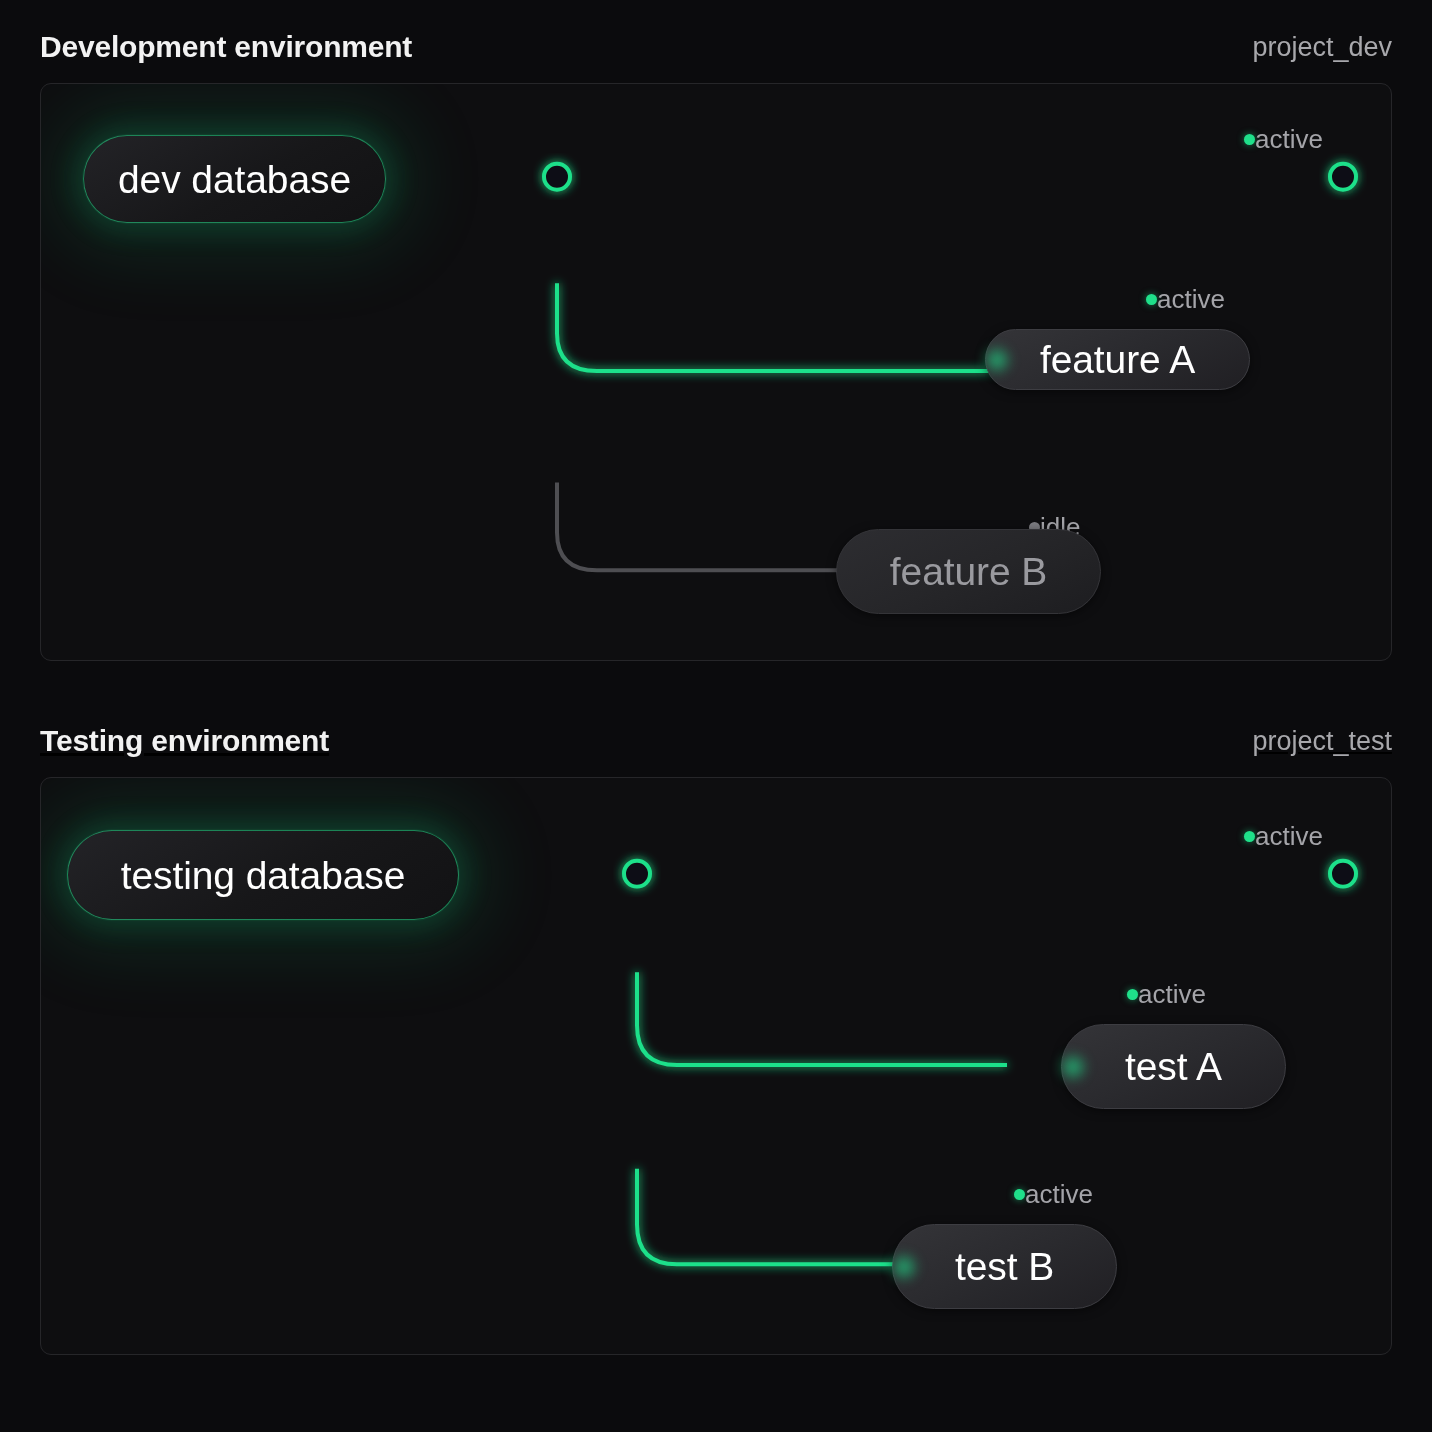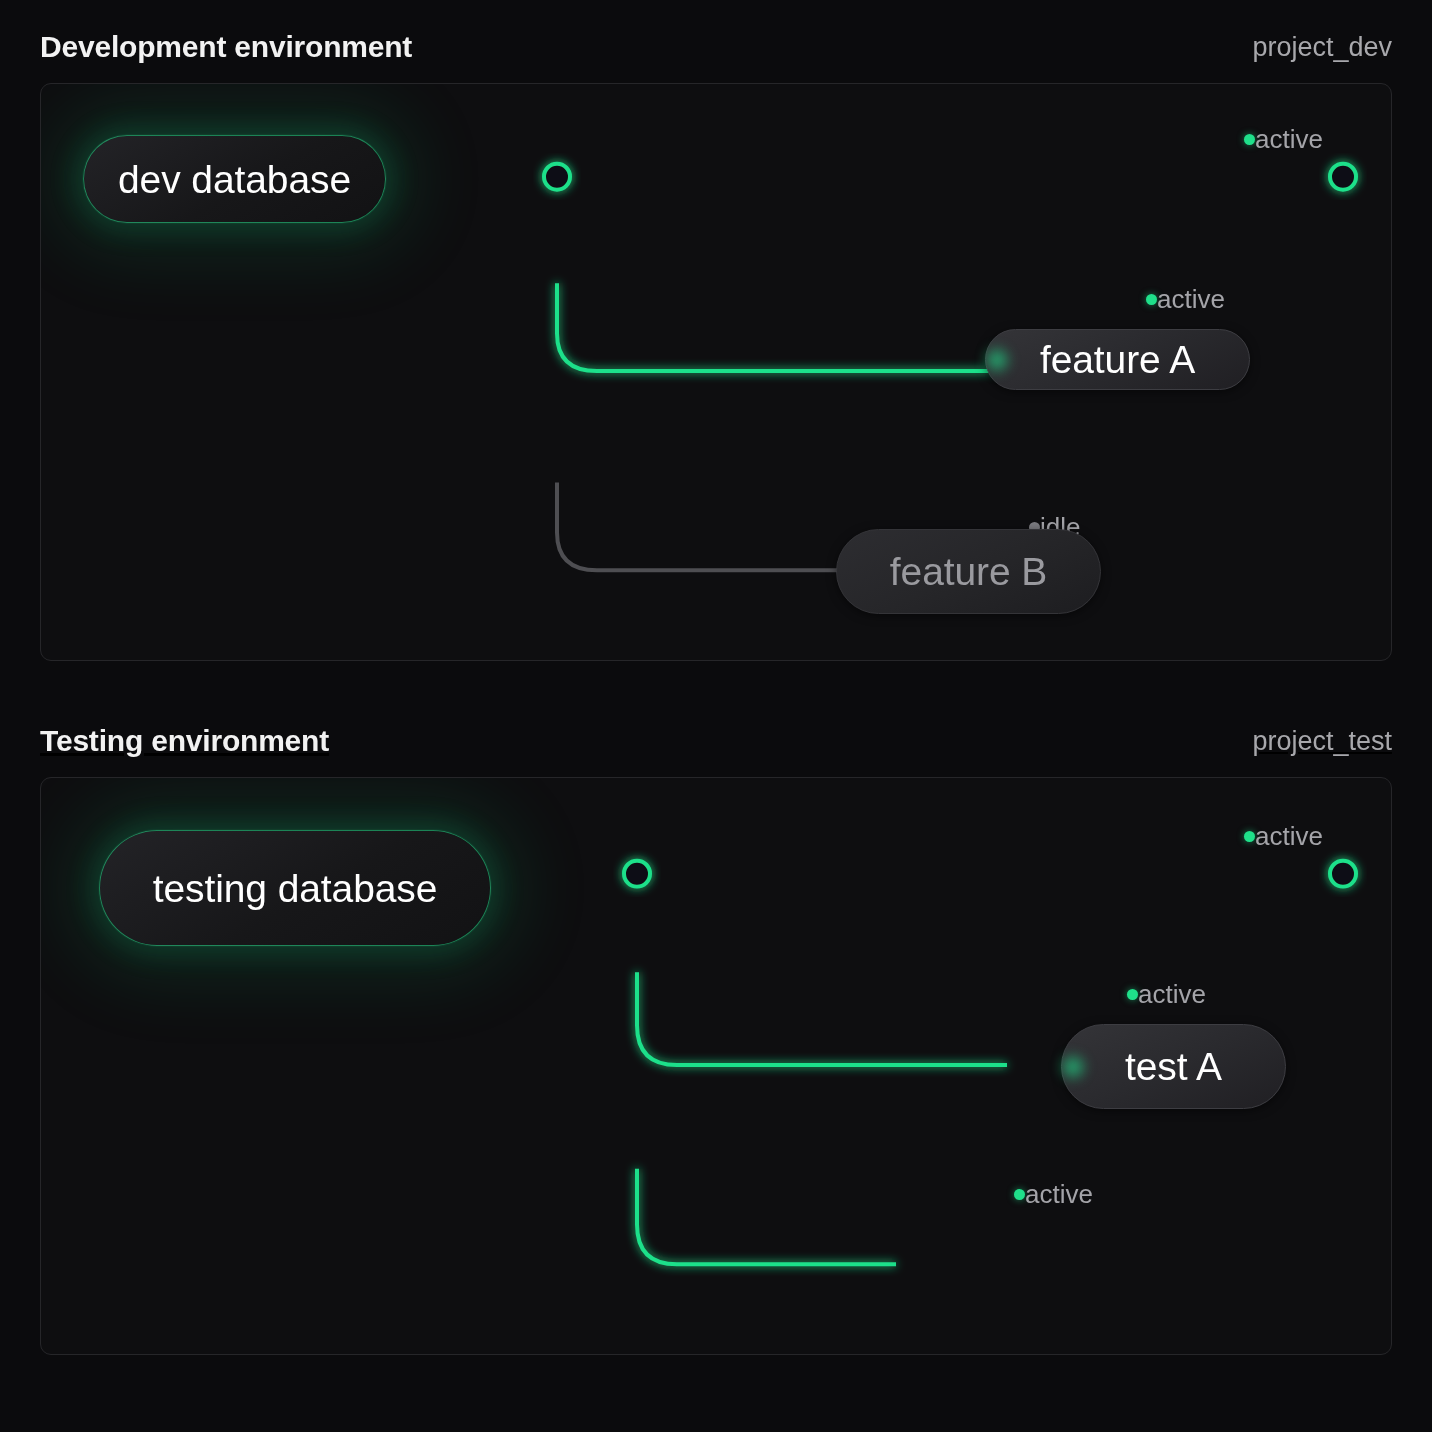--- a/index.html
+++ b/index.html
@@ -251,21 +251,21 @@
 
           <path d="M 596 195 L 596 248 Q 596 288 636 288 L 966 288" stroke="#1fe08a" stroke-width="4" fill="none" filter="url(#testGlow)"></path>
 
           <path d="M 596 392 L 596 448 Q 596 488 636 488 L 855 488" stroke="#1fe08a" stroke-width="4" fill="none" filter="url(#testGlow)"></path>
 
           <circle cx="596" cy="96" r="13" fill="#111113" stroke="#1fe08a" stroke-width="4" filter="url(#testGlow)"></circle>
           <circle cx="1302" cy="96" r="13" fill="#111113" stroke="#1fe08a" stroke-width="4" filter="url(#testGlow)"></circle>
         </svg>
       </div>
 
-      <div class="node db" style="left:58px; top:52px; width:392px; height:116px;">
+      <div class="node db" style="left:26px; top:52px; width:392px; height:90px;">
         <span class="node-label">testing database</span>
       </div>
 
       <div class="status" style="left:1203px; top:45px;">
         <span class="dot on"></span>
         <span class="slabel">active</span>
       </div>
 
       <div class="status" style="left:1086px; top:203px;">
         <span class="dot on"></span>
@@ -273,17 +273,21 @@
       </div>
       <div class="node svc" style="left:1020px; top:246px; width:225px; height:85px;">
         <span class="edge-glow"></span>
         <span class="node-label">test A</span>
       </div>
 
       <div class="status" style="left:973px; top:403px;">
         <span class="dot on"></span>
         <span class="slabel">active</span>
       </div>
+      <div class="node svc" style="left:851px; top:446px; width:225px; height:85px;">
+        <span class="edge-glow"></span>
+        <span class="node-label">test B</span>
+      </div>
 
     </div>
   </div>
 
 </div>
 
 </body></html>

